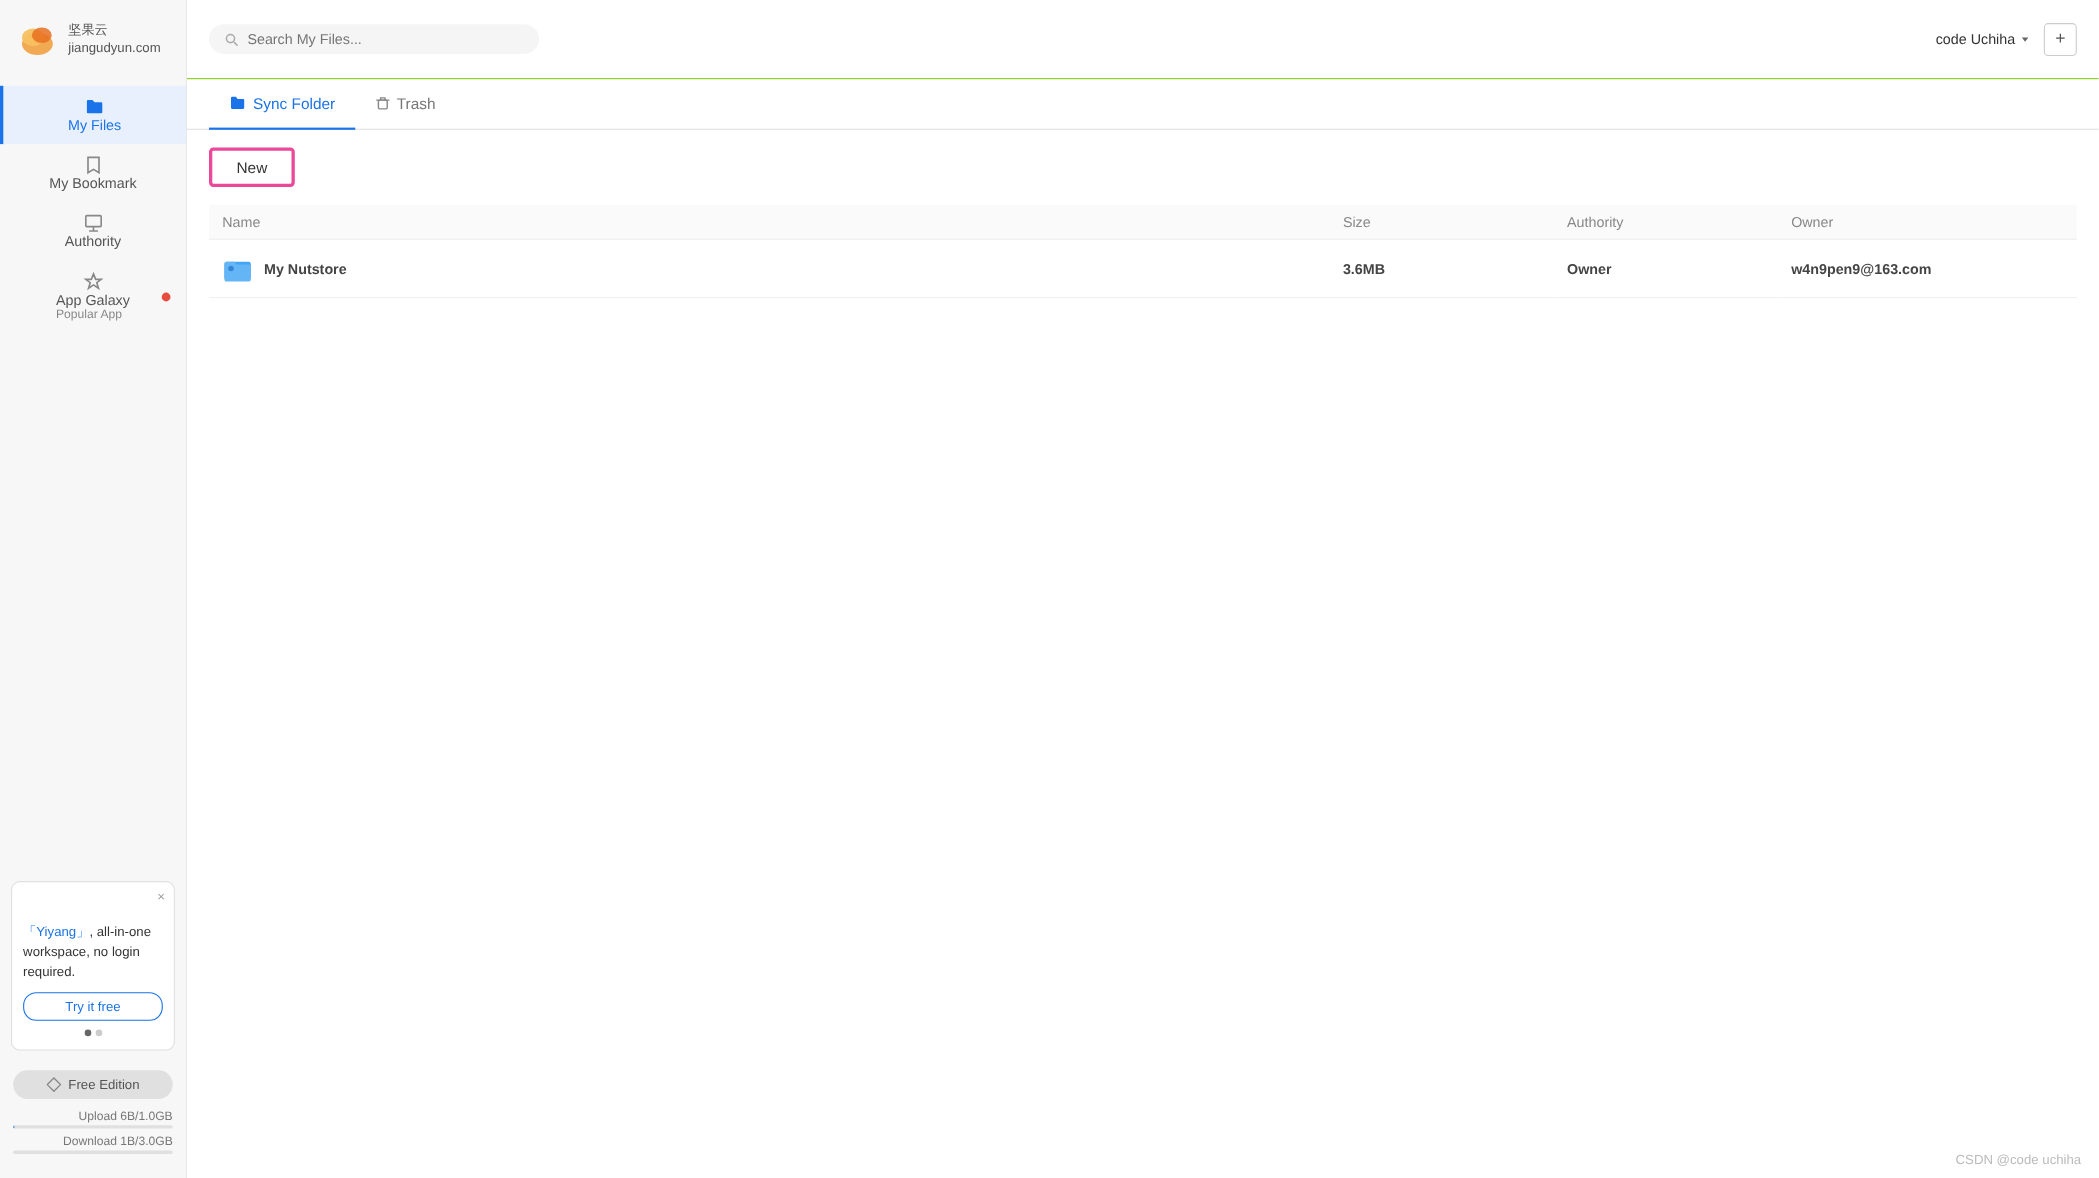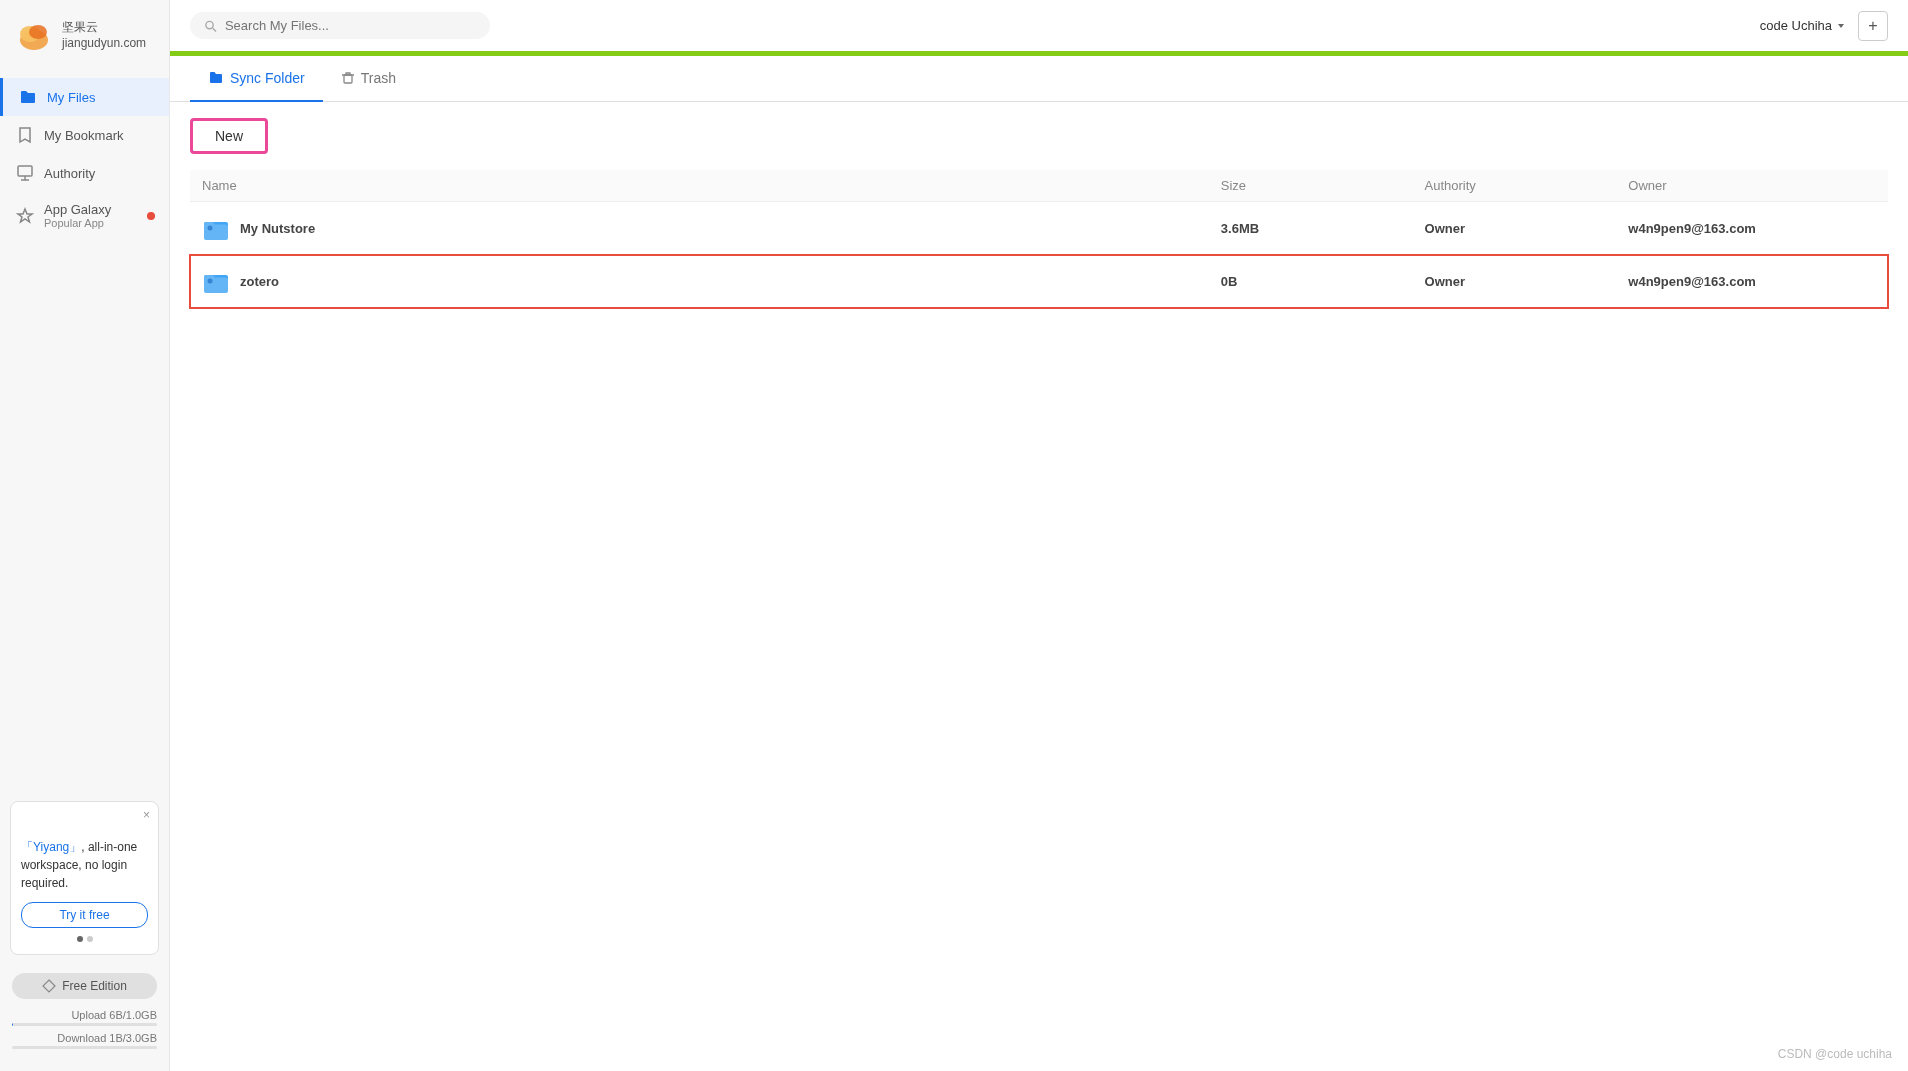--- a/index.html
+++ b/index.html
@@ -36,26 +36,26 @@
     }
 
     .nav-items {
       flex: 1;
       padding-top: 8px;
     }
 
     .nav-item {
       display: flex;
       align-items: center;
-      gap: 10px;
       padding: 10px 16px;
       cursor: pointer;
       color: #555;
       border-radius: 0;
       position: relative;
+      flex-direction: column;
     }
 
     .nav-item.active {
       background: #e8f0fe;
       color: #1a73e8;
       border-left: 3px solid #1a73e8;
     }
 
     .nav-item .nav-icon {
       width: 18px;
@@ -195,25 +195,25 @@
       display: flex;
       flex-direction: column;
       background: #fff;
       height: 100%;
       overflow: hidden;
       position: relative;
     }
 
     
     .topbar {
-      height: 56px;
+      height: 72px;
       display: flex;
       align-items: center;
       padding: 0 20px;
-      border-bottom: 5px solid #84cc16;
+      border-bottom: 1px solid #84cc16;
       justify-content: space-between;
       gap: 20px;
     }
 
     .search-box {
       display: flex;
       align-items: center;
       gap: 8px;
       background: #f5f5f5;
       border-radius: 20px;
@@ -516,35 +516,18 @@
                 </svg>
               </span>
               <span>My Nutstore</span>
             </div>
           </td>
           <td>3.6MB</td>
           <td>Owner</td>
           <td>w4n9pen9@163.com</td>
         </tr>
 
-        <tr class="table-row" style="outline: 2.5px solid #e74c3c; outline-offset: -1px; position: relative;">
-          <td>
-            <div class="file-row-name">
-              <span class="folder-icon">
-                <svg viewBox="0 0 26 26" width="26" height="26">
-                  <rect x="1" y="7" width="24" height="16" rx="2" fill="#42a5f5"></rect>
-                  <path d="M1 9a2 2 0 012-2h7l2 2.5H23a2 2 0 012 2V23a2 2 0 01-2 2H3a2 2 0 01-2-2V9z" fill="#64b5f6"></path>
-                  <circle cx="7" cy="13" r="2.5" fill="#1565c0" opacity="0.6"></circle>
-                </svg>
-              </span>
-              <span>zotero</span>
-            </div>
-          </td>
-          <td>0B</td>
-          <td>Owner</td>
-          <td>w4n9pen9@163.com</td>
-        </tr>
       </tbody>
     </table>
   </div>
 
   <div class="watermark">CSDN @code uchiha</div>
 </div>
 
 </body></html>

